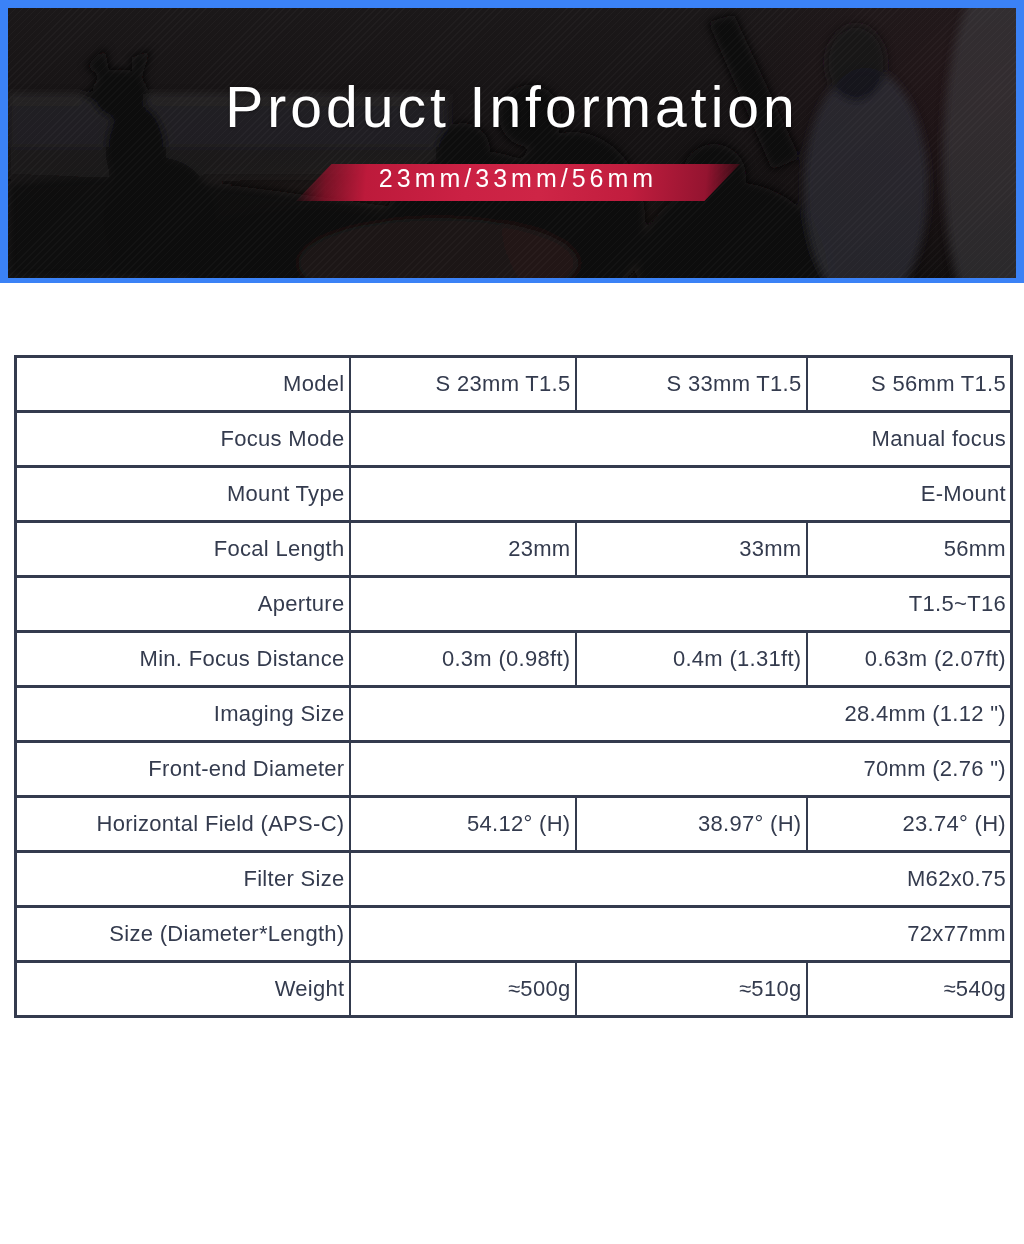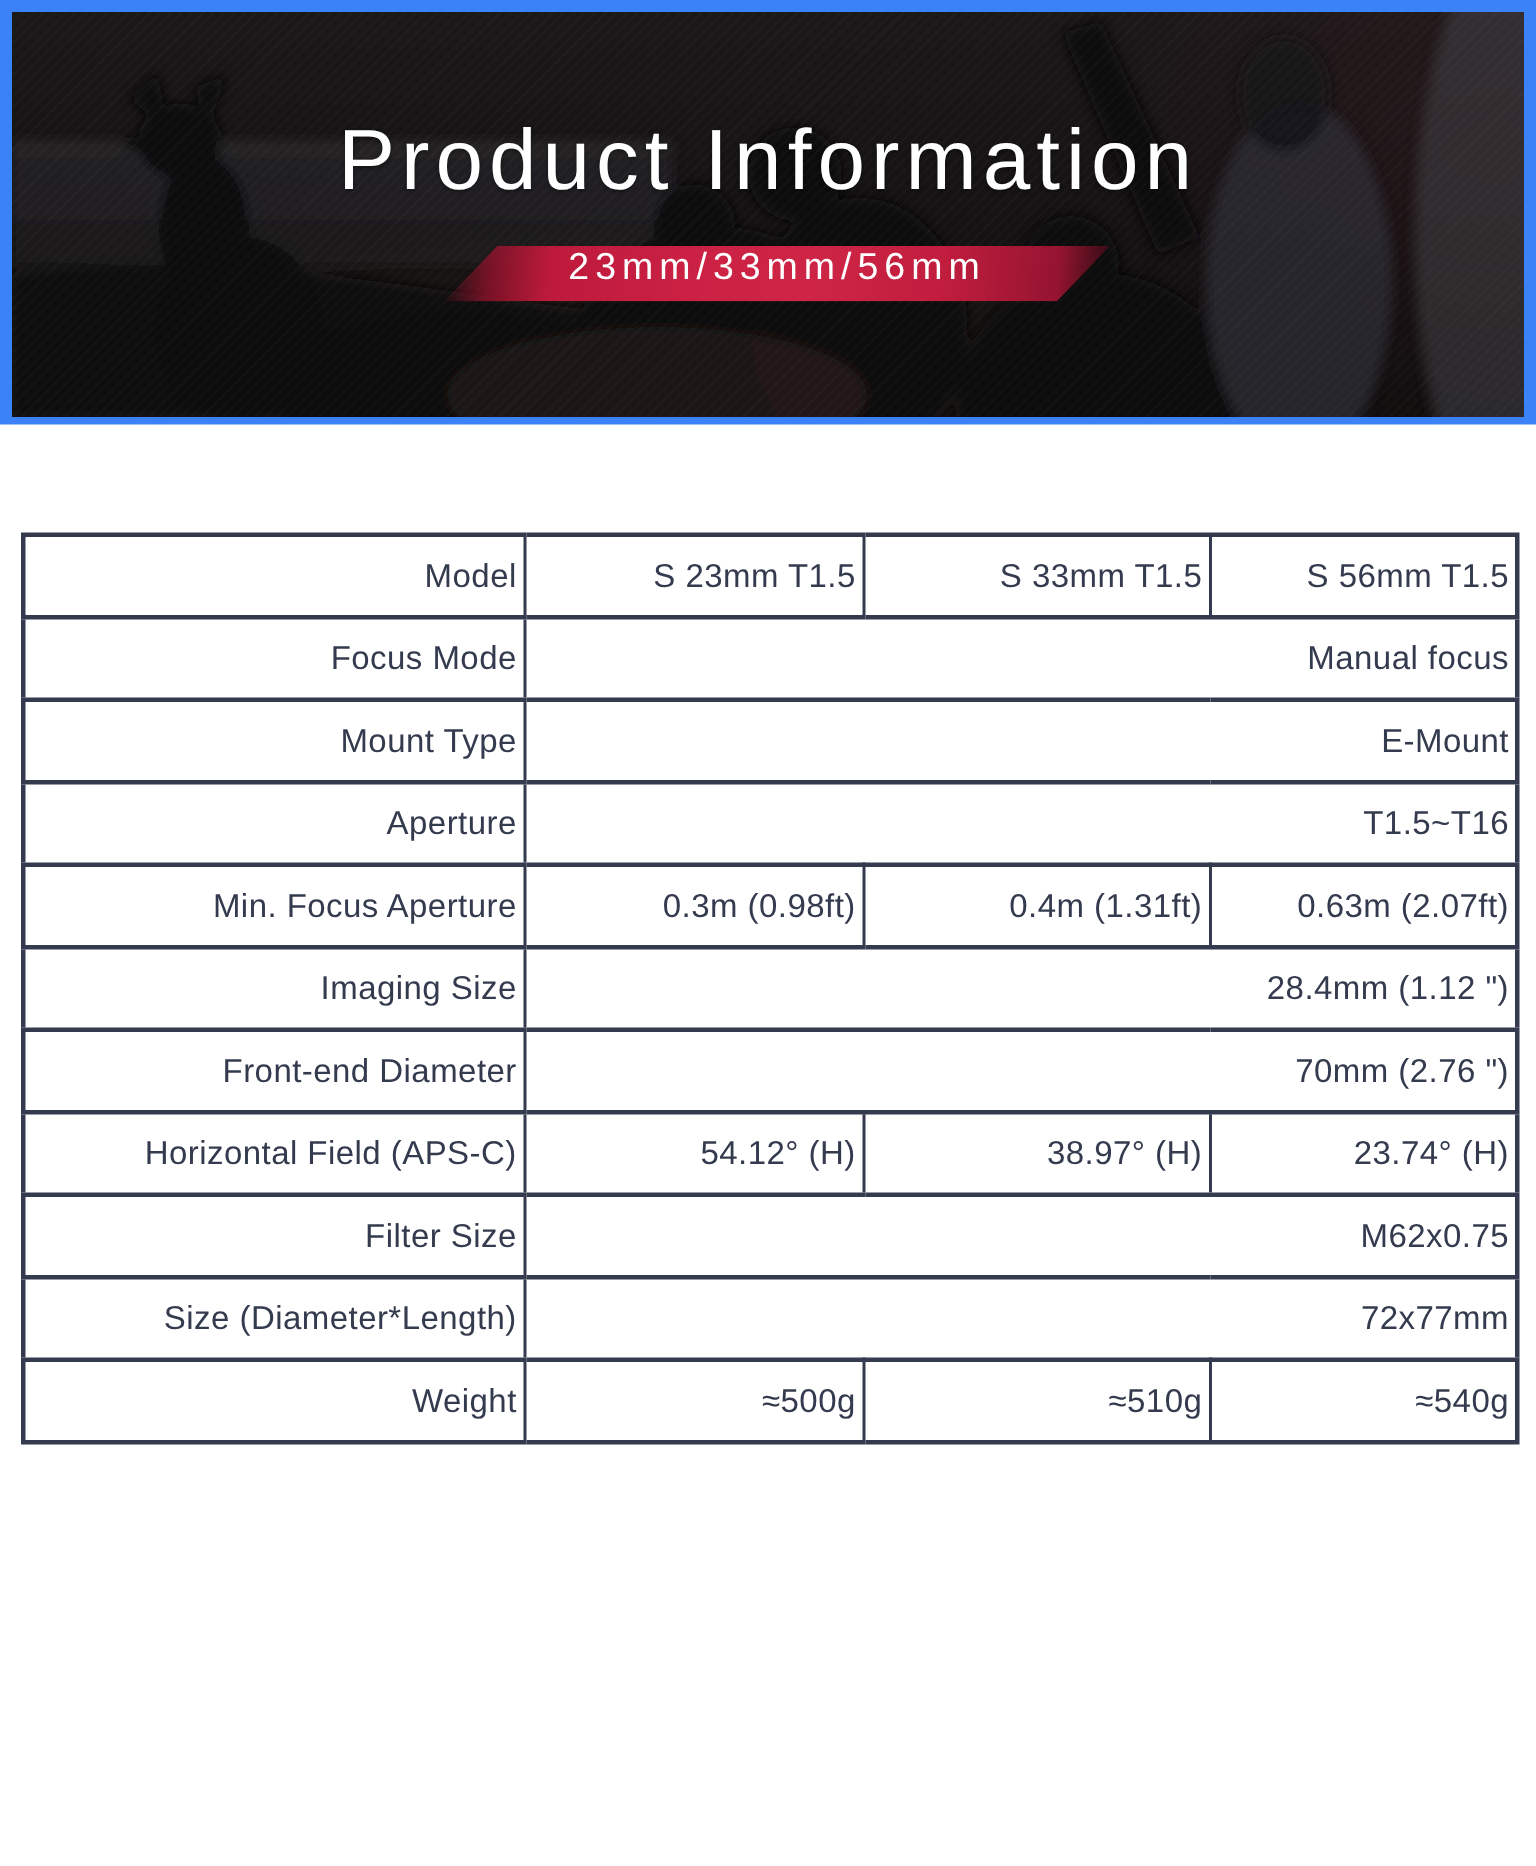--- a/index.html
+++ b/index.html
@@ -182,25 +182,31 @@
           </tr>
           <tr>
             <td>Focus Mode</td>
             <td colspan="3">Manual focus</td>
           </tr>
           <tr>
             <td>Mount Type</td>
             <td colspan="3">E-Mount</td>
           </tr>
           <tr>
+            <td>Focal Length</td>
+            <td>23mm</td>
+            <td>33mm</td>
+            <td>56mm</td>
+          </tr>
+          <tr>
             <td>Aperture</td>
             <td colspan="3">T1.5~T16</td>
           </tr>
           <tr>
-            <td>Min. Focus Aperture</td>
+            <td>Min. Focus Distance</td>
             <td>0.3m (0.98ft)</td>
             <td>0.4m (1.31ft)</td>
             <td>0.63m (2.07ft)</td>
           </tr>
           <tr>
             <td>Imaging Size</td>
             <td colspan="3">28.4mm (1.12 ")</td>
           </tr>
           <tr>
             <td>Front-end Diameter</td>

